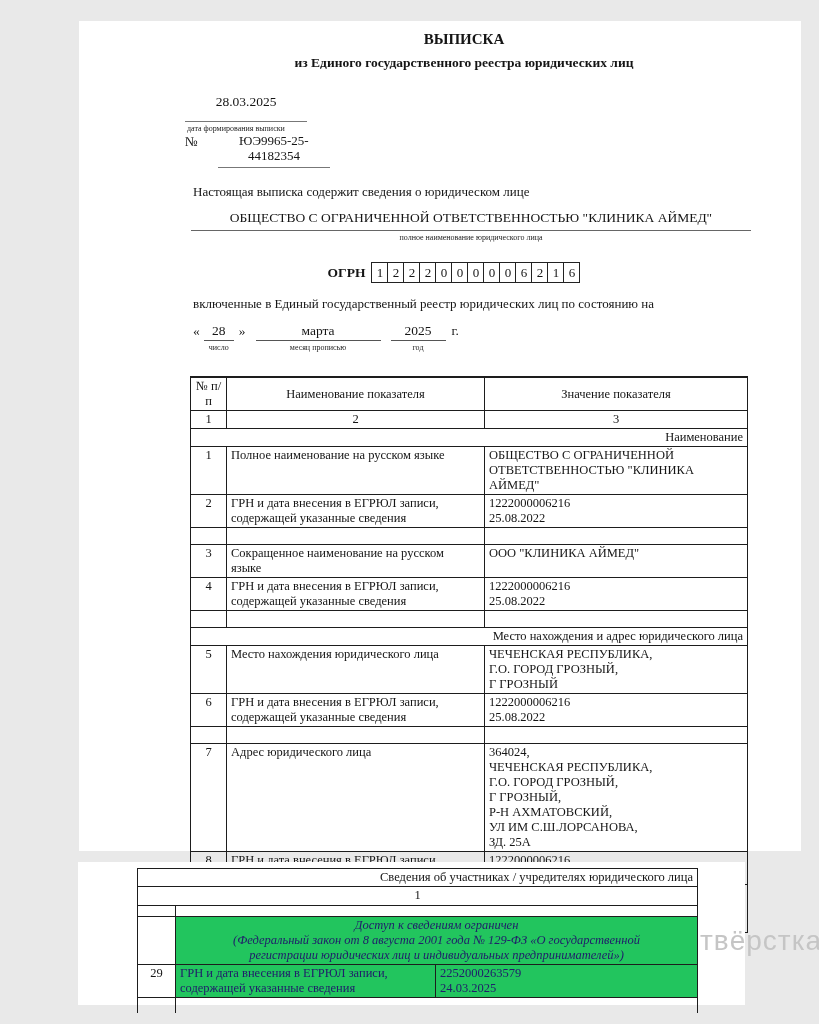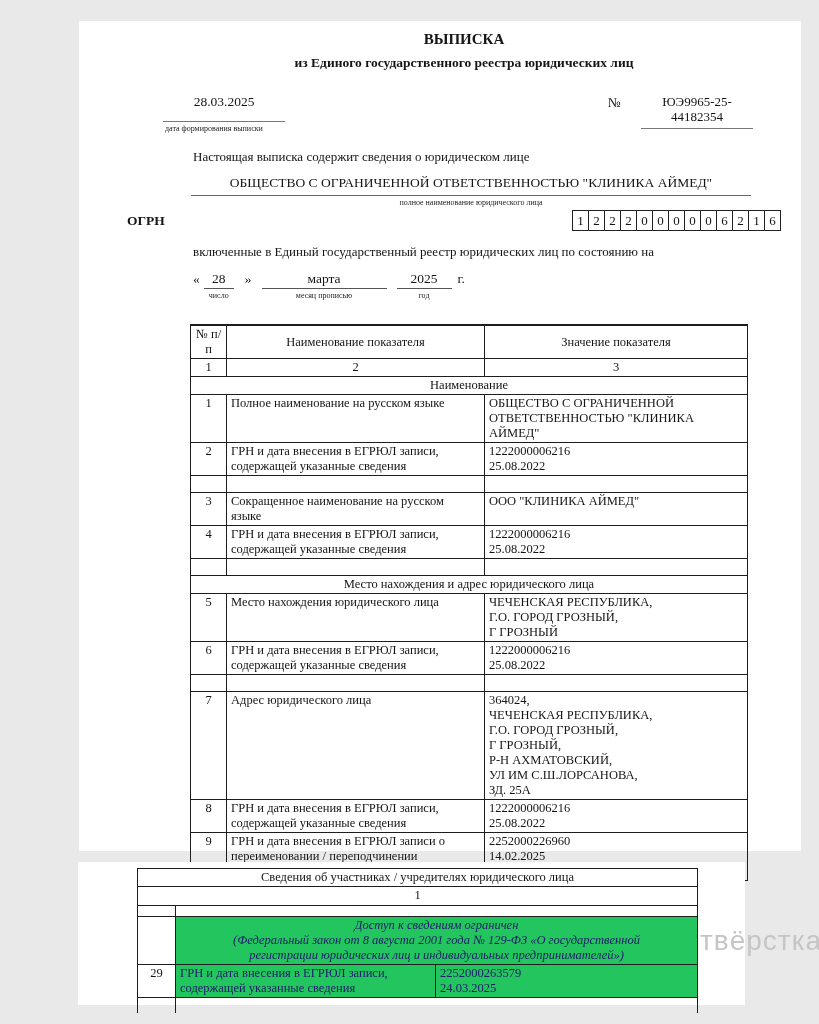--- a/index.html
+++ b/index.html
@@ -13,62 +13,62 @@
     color:#151515;
   }
   .page { position:absolute; background:#ffffff; }
   #page1 { left:79px; top:21px; width:674px; height:830px;padding-left:48px; }
   #page2 { left:78px; top:862px; width:667px; height:143px; }
 
   
   .doc-title { text-align:center; font-weight:bold; font-size:15px; margin-top:10px; }
   .doc-subtitle { text-align:center; font-weight:bold; font-size:13.5px; margin-top:7px; }
 
-  .date-row { display:flex; justify-content:space-between; margin:23px 48px 0 36px; }
+  .date-row { display:flex; justify-content:space-between; margin:23px 48px 0 58px;flex-direction:column; }
   .date-left { width:122px; }
   .date-left .val { text-align:center; font-size:13.5px; padding-bottom:11px; border-bottom:1px solid #777; }
   .date-left .lbl { font-size:8px; margin-top:2px; padding-left:2px; color:#222; }
   .num-block { display:flex; align-items:flex-start; }
   .num-sign { font-size:13.5px; margin-right:20px; margin-top:1px; }
   .num-col { width:112px; text-align:center; font-size:13px; line-height:15px; padding-bottom:4px; border-bottom:1px solid #777; }
 
   .intro-line { margin:16px 0 0 66px; font-size:13px; }
 
   .company-block { margin:10px 0 0 64px; width:560px; text-align:center; }
   .company-name { font-size:13.5px; padding-bottom:4px; border-bottom:1px solid #666; }
   .company-label { font-size:8px; margin-top:2px; color:#222; }
 
-  .ogrn-row { display:flex; justify-content:space-between; align-items:center; margin:3px 20px 0 0; }
+  .ogrn-row { display:flex; justify-content:center; align-items:center; margin:20px 20px 0 0; }
   .ogrn-label { font-weight:bold; font-size:13.5px; margin-right:7px; }
   .ogrn-boxes { display:inline-flex; }
   .ogrn-box { width:15px; height:19px; border:1px solid #222; margin-left:-1px;
               text-align:center; font-size:13px; line-height:19px; }
 
   .asof-line { margin:13px 0 0 66px; font-size:13px; }
 
   .date-fill { display:flex; align-items:flex-start; margin:11px 0 0 66px; font-size:13.5px; }
   .q { margin-top:0; }
   .fld { text-align:center; }
   .fld .v { border-bottom:1px solid #555; padding-bottom:1px; }
   .fld .l { font-size:8px; margin-top:2px; color:#222; }
-  .fld-day { width:30px; margin-left:4px; margin-right:11px; }
+  .fld-day { width:30px; margin-left:4px; margin-right:5px; }
   .fld-month { width:125px; margin-left:10px; }
   .fld-year { width:55px; margin-left:10px; }
   .g-suffix { margin-left:6px; }
 
   
   table.t { border-collapse:collapse; table-layout:fixed; }
   #main-table { margin:24px 0 0 63px; width:557px; }
   #frag-table { margin:6px 0 0 59px; width:560px; }
   .t td, .t th { border:1px solid #1d1d1d; font-size:12.5px; line-height:15px;
                  padding:1px 4px; vertical-align:top; font-weight:normal; overflow:hidden; }
   .t thead th { border-top:2px solid #1d1d1d; text-align:center; vertical-align:middle;
                 height:19px; padding:1px 2px; }
   .colnum-cell { text-align:center; height:15px; padding:0 2px; }
-  .section-cell { text-align:center; font-weight:bold; padding:1px 2px; }
+  .section-cell { text-align:right; font-weight:bold; padding:1px 2px; }
   .num-cell { text-align:center; }
   .pre { white-space:pre-line; }
   .spacer-cell { height:14px; padding:0; }
 
   .f-one-cell { text-align:center; font-weight:bold; height:16px; padding:0; }
   .f-spacer-cell { height:8px; padding:0; }
   .hl { background:#22c55e; color:#20206a; }
   .restricted-cell { text-align:center; font-style:italic; font-size:12.5px; line-height:14px; padding:2px 4px; }
   .nb { border-bottom:none !important; }
   .partial-cell { height:13px; padding:0; }

